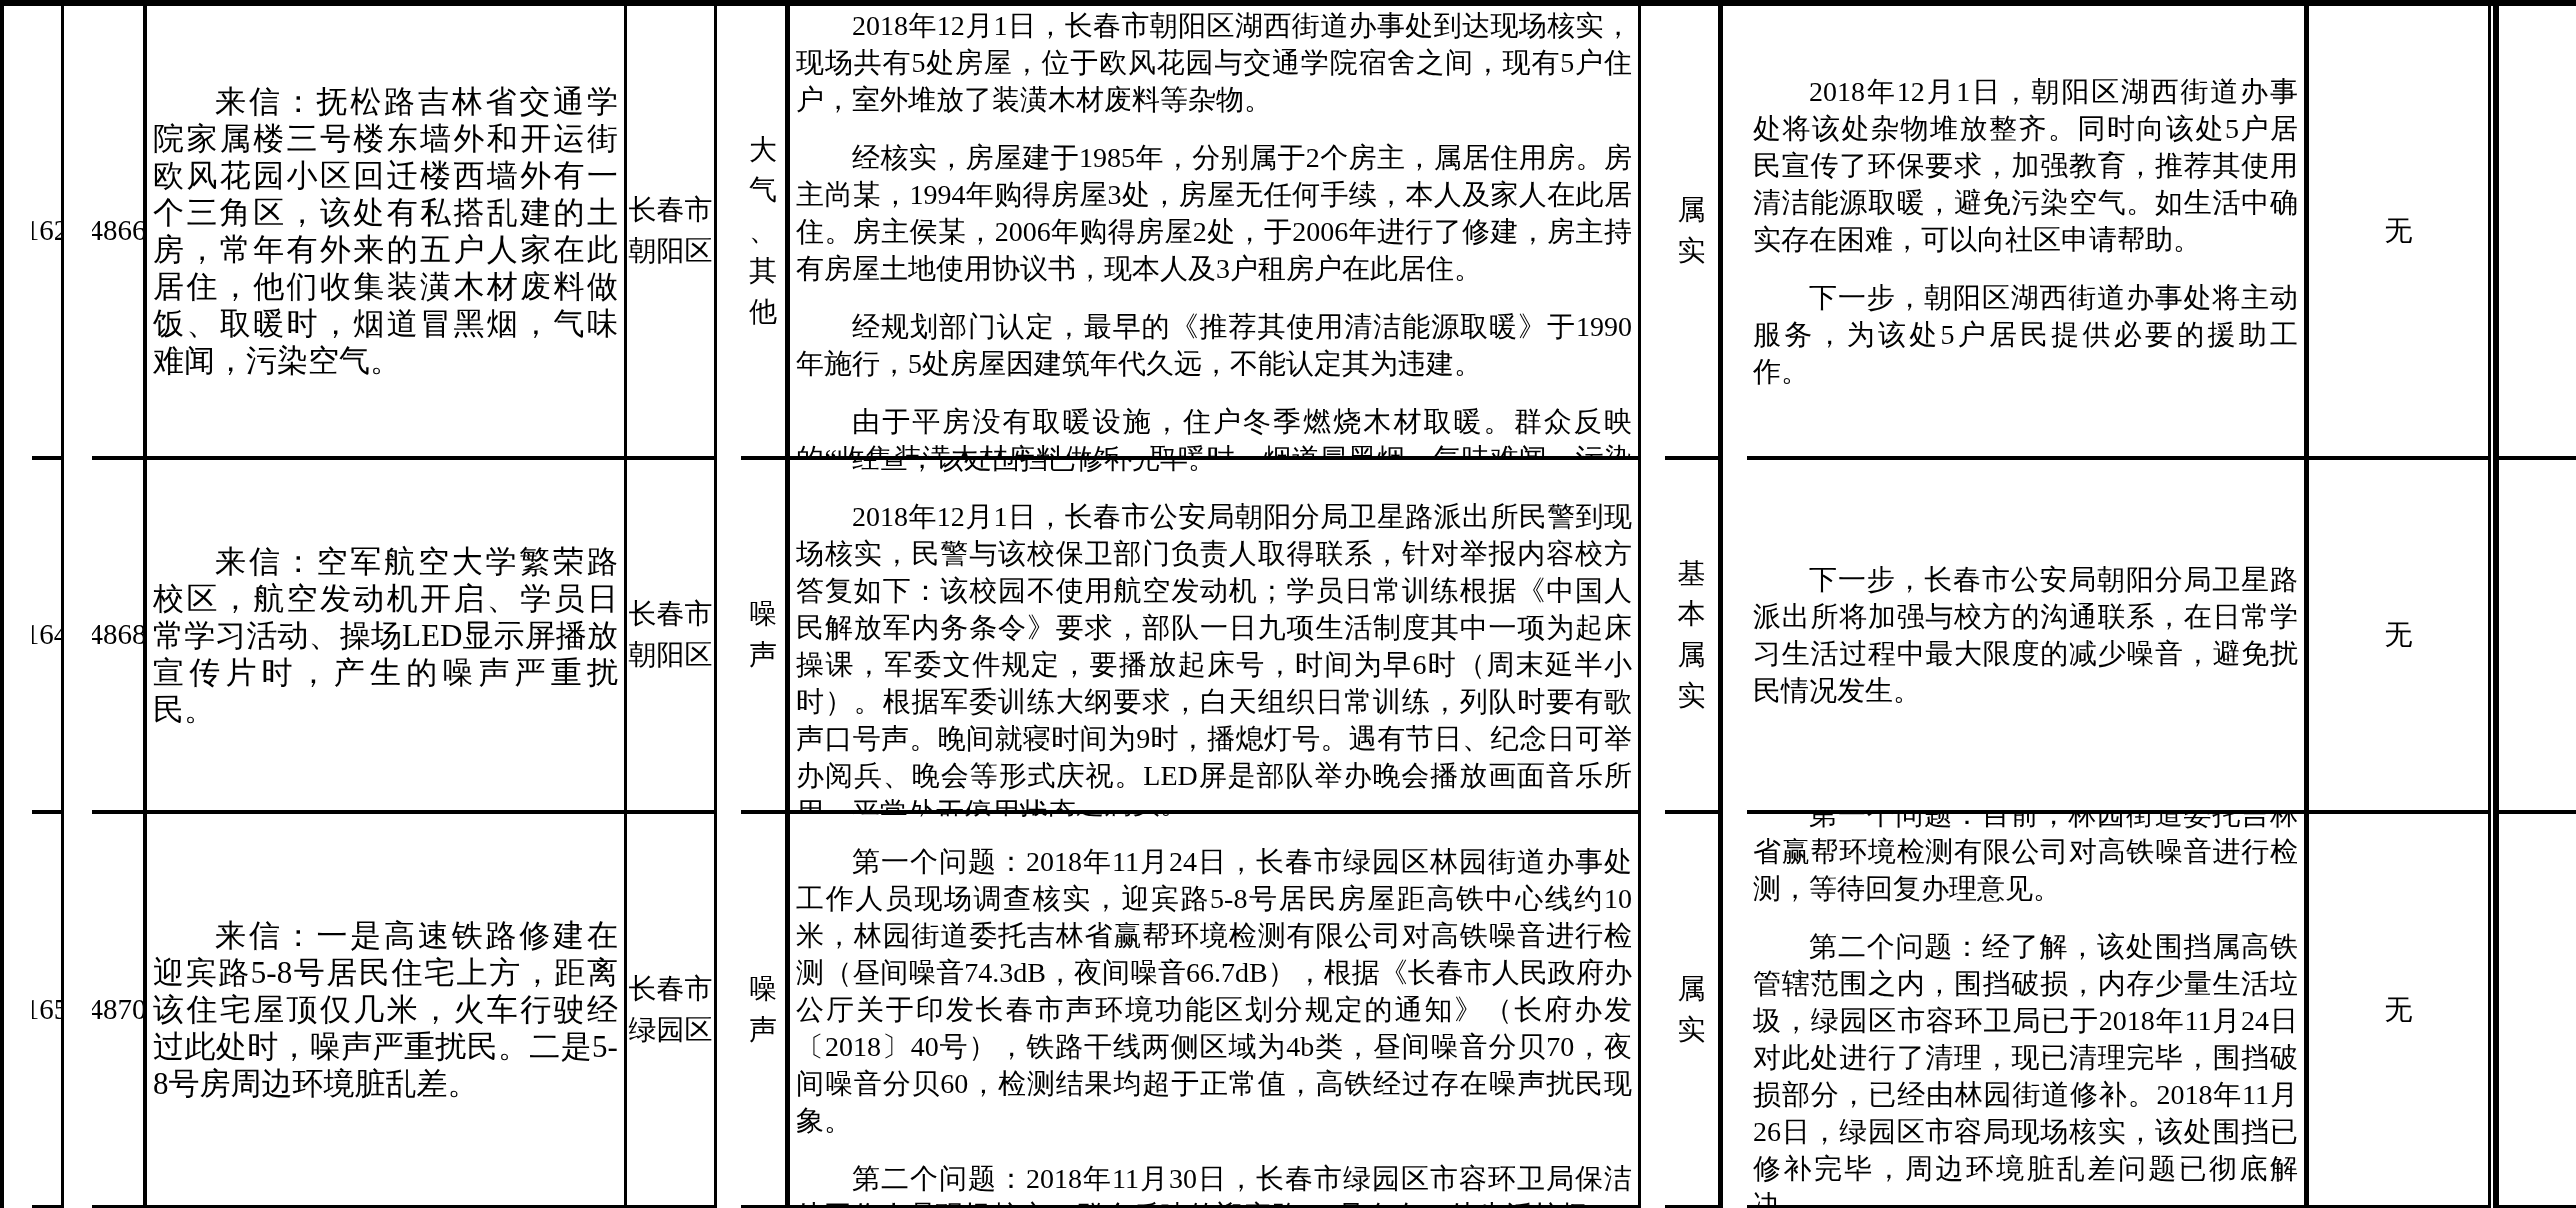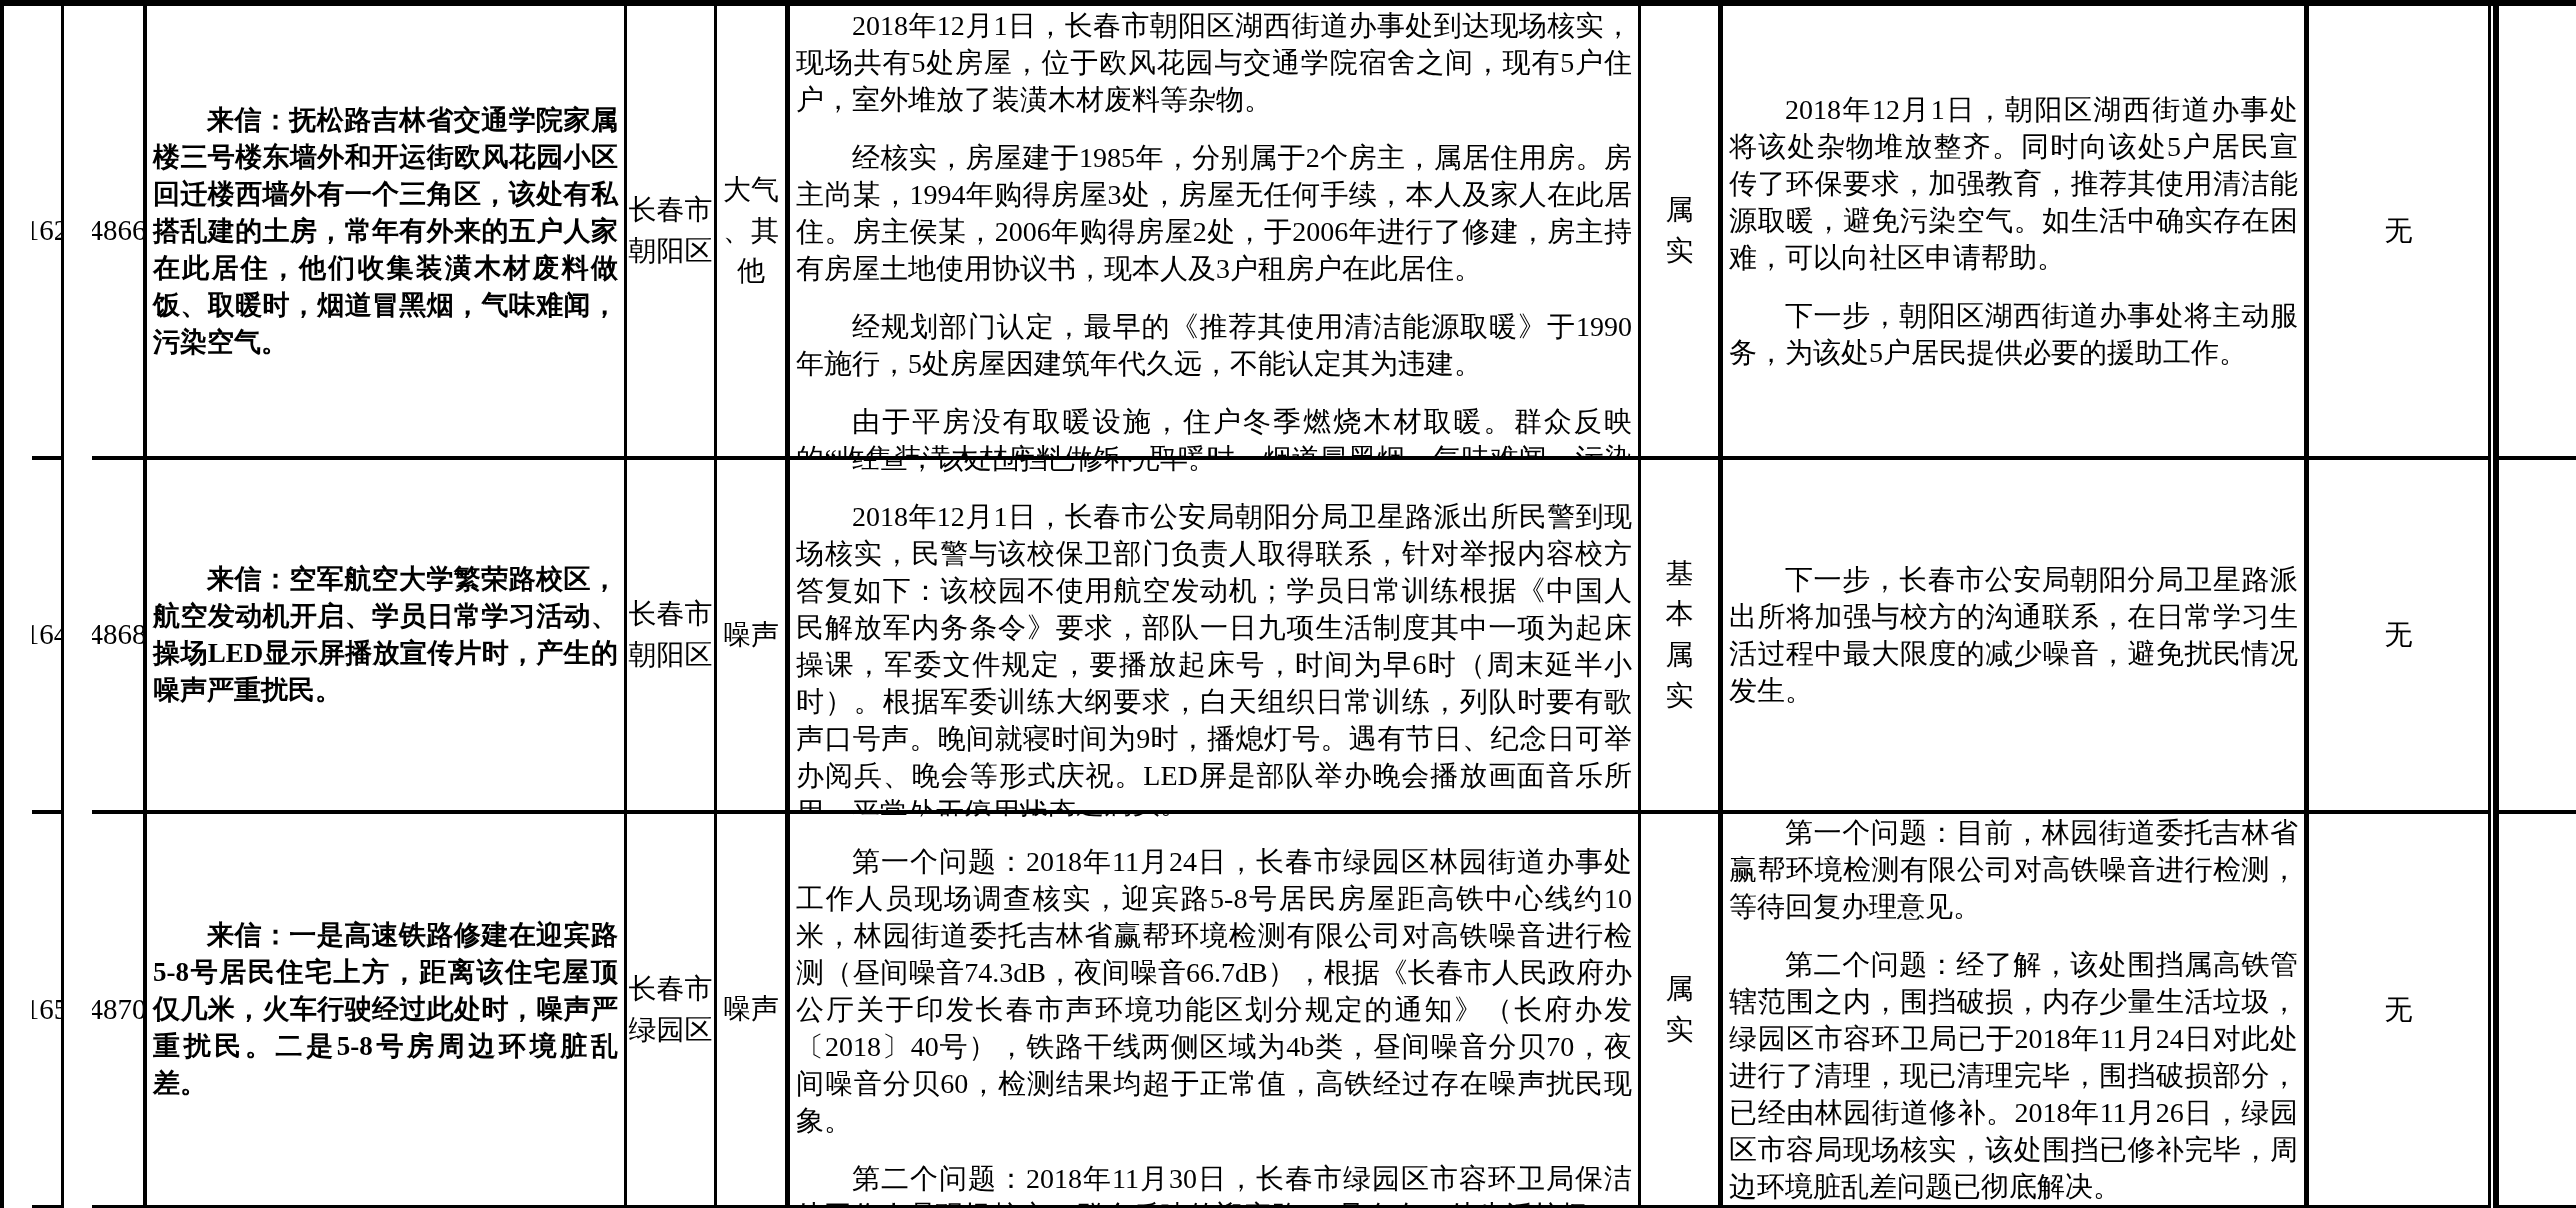--- a/index.html
+++ b/index.html
@@ -20,26 +20,26 @@
     box-sizing:border-box;
     border-right:3.1px solid #000;
     border-bottom:4.6px solid #000;
     display:flex;
     flex-direction:column;
     justify-content:center;
     overflow:hidden;
     font-size:28px;
   }
   .cell.br6{border-right-width:4.6px;}
-  .cell.br7{border-right-width:5.3px;}
+  .cell.br7{border-right-width:5.3px;margin-left:24px;}
   .cell.last-col{border-right:none;border-left:6.1px solid #000;margin-left:2.3px;}
   .center{align-items:center;text-align:center;line-height:1.5;}
   .textblock{padding:0 6.1px;text-align:justify;gap:21px;}
   .textblock p{margin:0;text-indent:2em;line-height:37px;}
-  .complaint p{font-size:27px;font-weight:bold;}
+  .complaint p{font-size:31px;}
   .region-cell{padding:0 1.5px;line-height:1.45;}
   .category-cell{padding:0 1.5px;line-height:1.45;line-break:anywhere;word-break:break-all;}
   .status-cell{padding:0 23px;line-height:1.45;}
   .num{font-size:29px;margin-left:28px;}
 </style>
 </head>
 <body>
 
 <div class="sheet">
 

